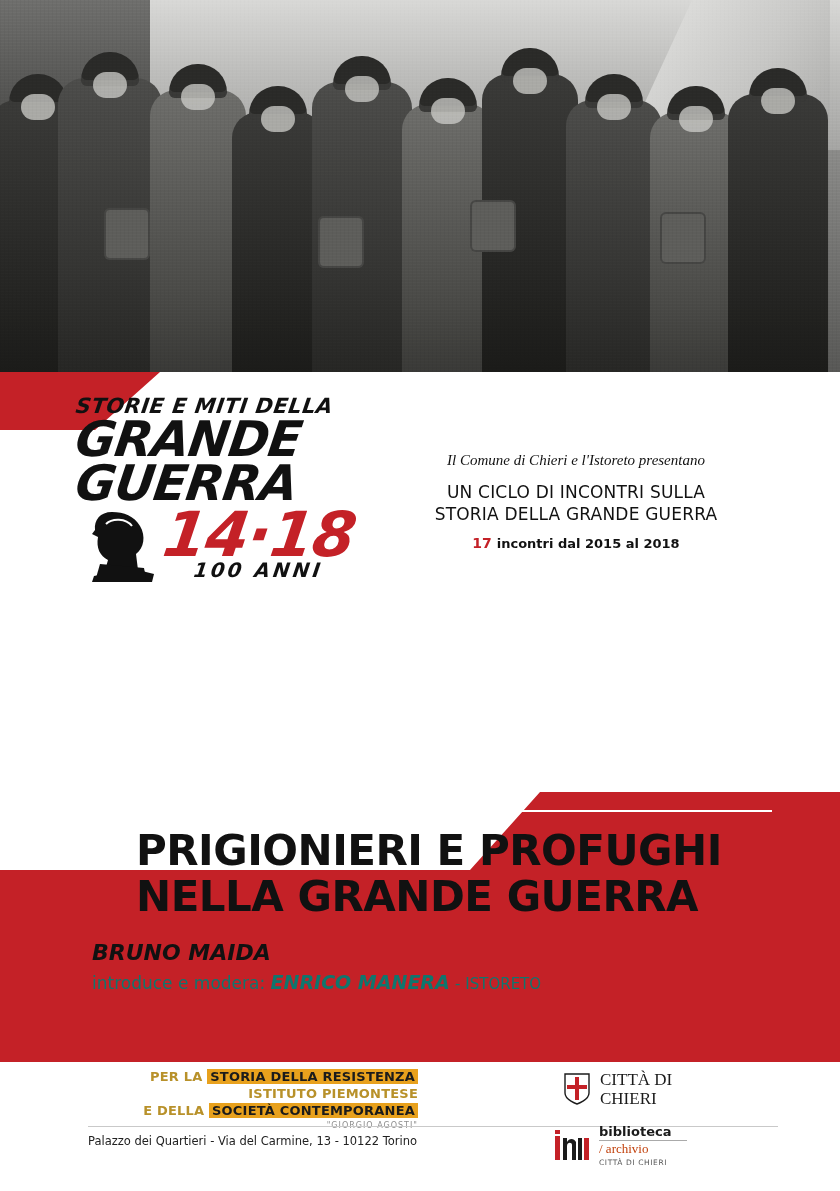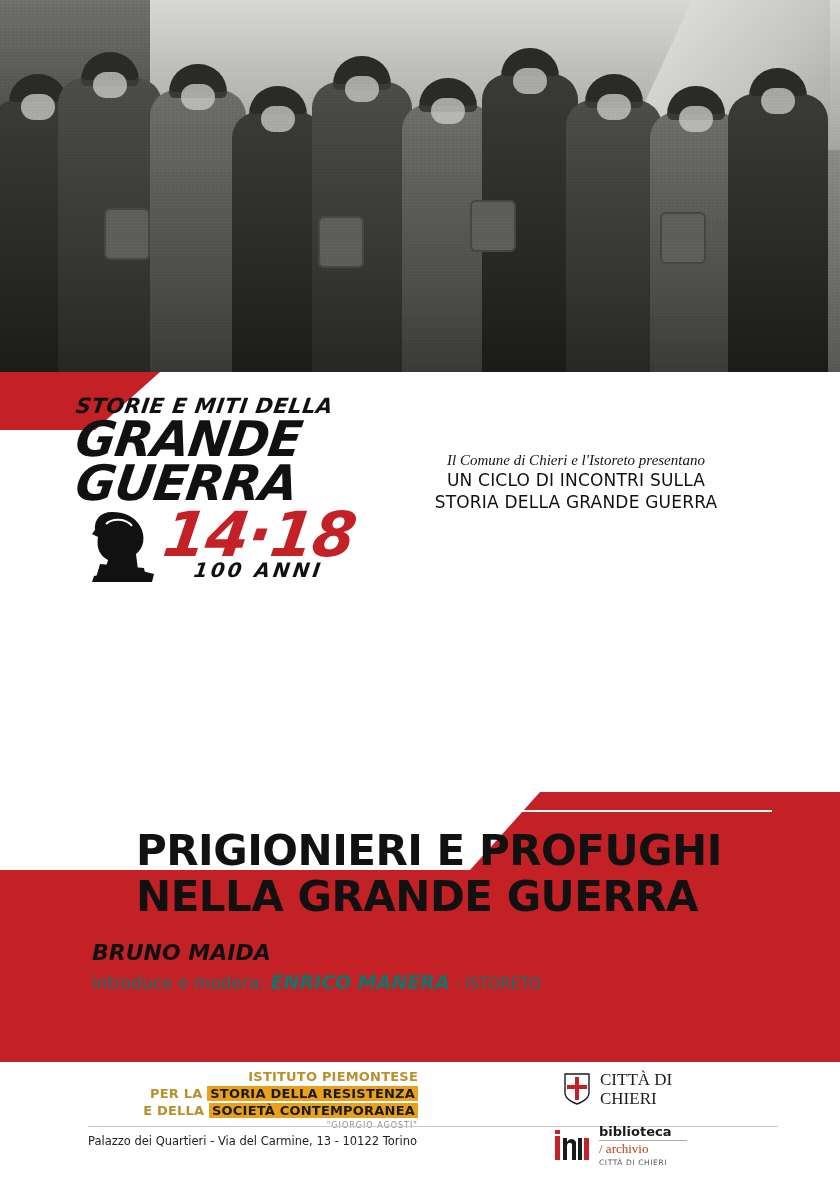--- a/index.html
+++ b/index.html
@@ -169,21 +169,21 @@
   .intro {
     position:absolute; right:74px; top:452px; width:380px;
     text-align:center;
     z-index:5;
   }
   .intro .i1 {
     font-family:"Liberation Serif", serif;
     font-style: italic;
     font-size:15px;
     color:#111;
-    margin-bottom:0;
+    margin-bottom:12px;
   }
   .intro .i2 {
     font-family:"DejaVu Sans", sans-serif;
     font-weight:400;
     font-size:17px;
     line-height:22px;
     color:#111;
     letter-spacing:.2px;
   }
   .intro .i3 {
@@ -411,20 +411,24 @@
       <path d="M24 20 C30 14 44 14 50 22" fill="none" stroke="#fff" stroke-width="2"></path>
     </svg>
   </div>
 
   <div class="intro">
     <div class="i1">Il Comune di Chieri e l'Istoreto presentano</div>
     <div class="i2">
       <div>UN CICLO DI INCONTRI SULLA</div>
       <div>STORIA DELLA GRANDE GUERRA</div>
     </div>
+    <div class="i3">
+      <span>17</span>
+      <span class="small">incontri dal 2015 al 2018</span>
+    </div>
   </div>
 
   <div class="rp">
     <div class="nono">nono incontro</div>
     <div class="when">MERCOLEDÌ, 19 APRILE 2017 - ORE 21,00</div>
     <div class="where">VIA VITTORIO EMANUELE II, 1 - CHIERI</div>
     <div class="presso">presso la Sala Conferenze Biblioteca Nicolò e Paola Francone</div>
     <hr class="sep">
     <div class="title">
       <div>PRIGIONIERI E PROFUGHI</div>
@@ -434,25 +438,25 @@
     <div class="moder">
       <span>introduce e modera:</span>
       <b>ENRICO MANERA</b>
       <span class="inst">- ISTORETO</span>
     </div>
   </div>
 
   <div class="footer"></div>
 
   <div class="istoreto-logo">
-    <div class="r">ISTITUTO PIEMONTESE</div>
     <div class="r">
       <span>PER LA</span>
       <span class="hl">STORIA DELLA RESISTENZA</span>
     </div>
+    <div class="r">ISTITUTO PIEMONTESE</div>
     <div class="r">
       <span>E DELLA</span>
       <span class="hl">SOCIETÀ CONTEMPORANEA</span>
     </div>
     <div class="sub">"GIORGIO AGOSTI"</div>
   </div>
 
   <div class="footer-rule"></div>
 
   <div class="contacts">

